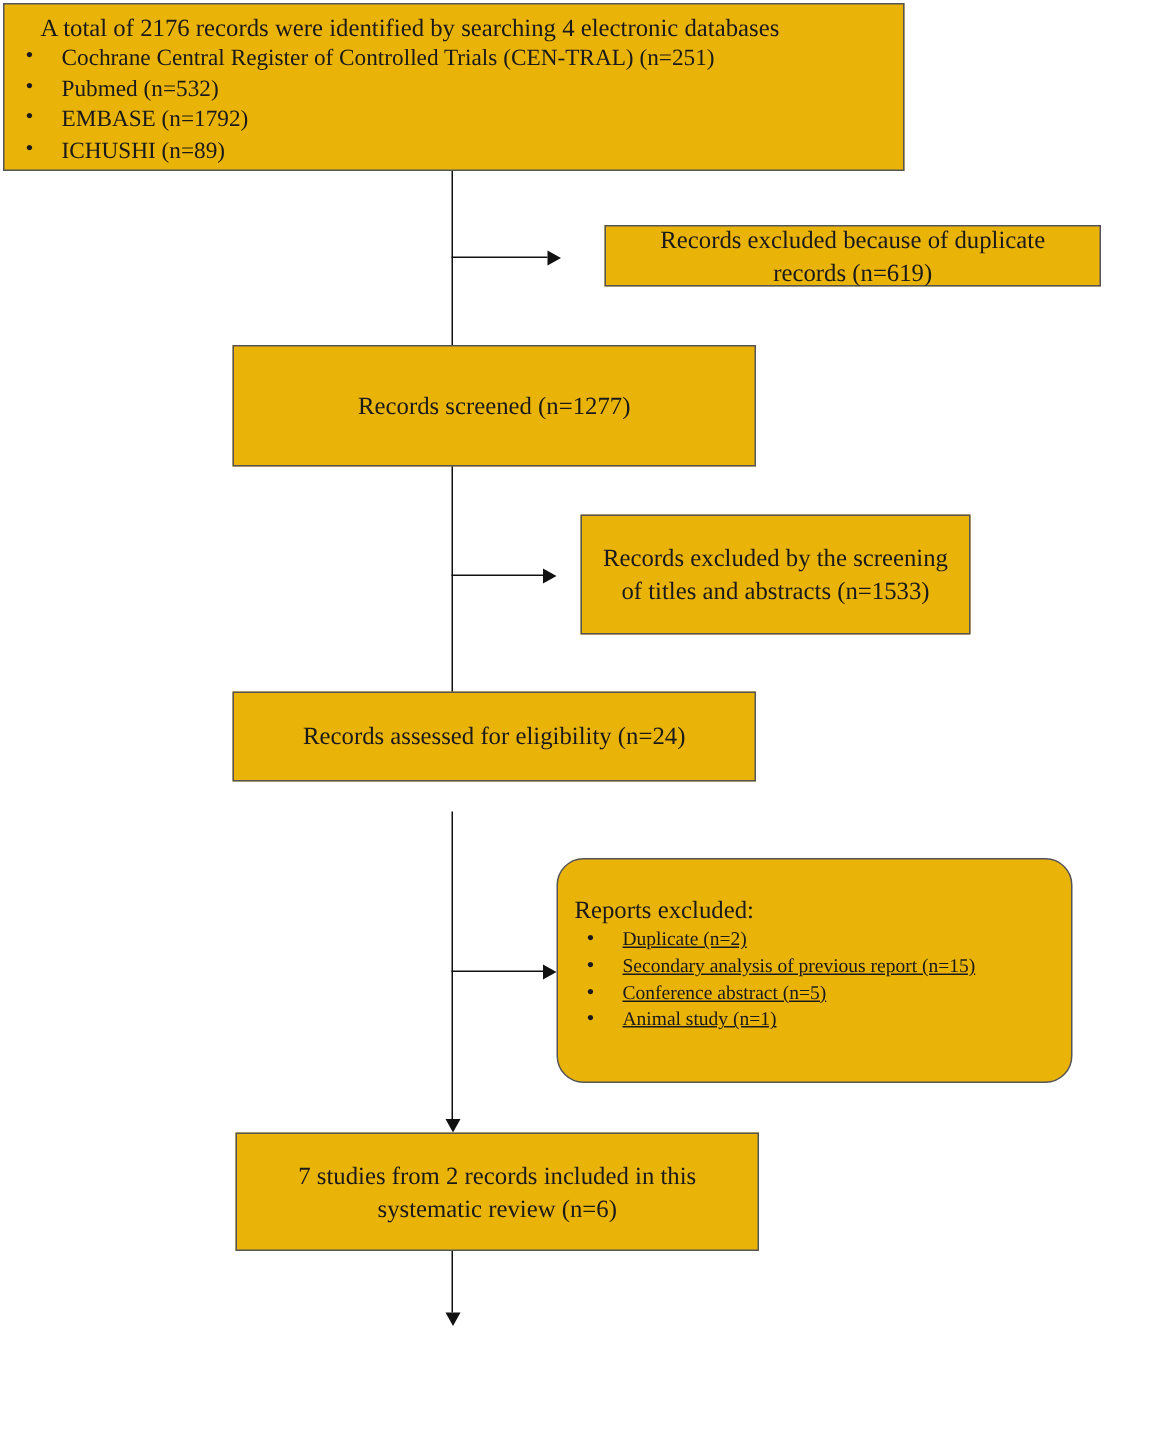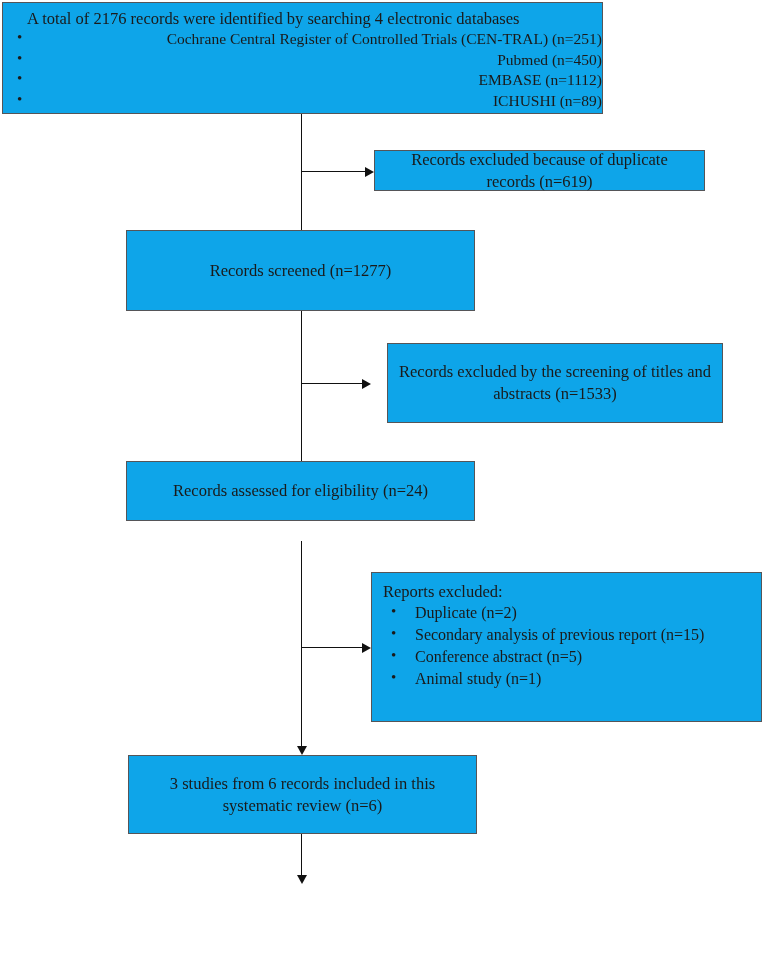--- a/index.html
+++ b/index.html
@@ -13,28 +13,29 @@
     height: 969px;
     background: #ffffff;
     font-family: "Liberation Serif", serif;
     color: #1a1a1a;
     overflow: hidden;
   }
   .box {
     position: absolute;
     box-sizing: border-box;
     border: 1px solid #555558;
-    background: #0ea5e9;
+    background: #eab308;
     display: flex;
     flex-direction: column;
     justify-content: center;
   }
   .box.centered {
     align-items: center;
     text-align: center;
+    margin-left: 29px;
   }
   .box-text {
     font-size: 16.5px;
     line-height: 1.32;
     padding: 0 10px;
     white-space: pre-line;
   }
   
   #box-identification {
     left: 2px;
@@ -46,21 +47,20 @@
   }
   #box-identification .headline {
     font-size: 16.5px;
     line-height: 1.30;
     padding-left: 24px;
   }
   ul.db-list {
     list-style: none;
     margin: 0;
     padding: 0 0 0 14px;
-    text-align: right;
   }
   ul.db-list li {
     position: relative;
     font-size: 15.5px;
     line-height: 1.32;
     padding-left: 24px;
   }
   ul.db-list li::before {
     content: "\2022";
     position: absolute;
@@ -71,48 +71,50 @@
   }
   
   #box-excluded-duplicate {
     left: 374px;
     top: 150px;
     width: 331px;
     height: 41px;
   }
   #box-excluded-duplicate .box-text { line-height: 1.30; }
   #box-excluded-screening {
-    left: 387px;
+    left: 358px;
     top: 343px;
-    width: 336px;
+    width: 260px;
     height: 80px;
   }
   #box-reports-excluded {
     left: 371px;
     top: 572px;
-    width: 391px;
+    width: 344px;
     height: 150px;
     justify-content: flex-start;
-    padding-top: 8px;
+    padding-top: 23px;
+    border-radius: 18px;
   }
   #box-reports-excluded .headline {
     font-size: 16.5px;
     line-height: 1.30;
     padding-left: 11px;
   }
   ul.reason-list {
     list-style: none;
     margin: 0;
     padding: 0 0 0 11px;
   }
   ul.reason-list li {
     position: relative;
-    font-size: 16px;
+    font-size: 13px;
     line-height: 1.36;
     padding-left: 32px;
+    text-decoration: underline;
   }
   ul.reason-list li::before {
     content: "\2022";
     position: absolute;
     left: 8px;
     top: -1px;
     font-size: 15px;
   }
   
   #box-screened {
@@ -169,22 +171,22 @@
 </style>
 </head>
 <body>
 
 <div id="diagram">
 
   <div class="box" id="box-identification">
     <div class="headline">A total of 2176 records were identified by searching 4 electronic databases</div>
     <ul class="db-list">
       <li>Cochrane Central Register of Controlled Trials (CEN-TRAL) (n=251)</li>
-      <li>Pubmed (n=450)</li>
-      <li>EMBASE (n=1112)</li>
+      <li>Pubmed (n=532)</li>
+      <li>EMBASE (n=1792)</li>
       <li>ICHUSHI (n=89)</li>
     </ul>
   </div>
 
   <div class="vline" style="left:301px; top:114px; height:117px;"></div>
 
   <div class="hline" style="left:301px; top:171px; width:64px;"></div>
   <div class="arrow-right" style="left:365px; top:167px;"></div>
 
   <div class="box centered" id="box-excluded-duplicate">
@@ -218,20 +220,20 @@
     <div class="headline">Reports excluded:</div>
     <ul class="reason-list">
       <li>Duplicate (n=2)</li>
       <li>Secondary analysis of previous report (n=15)</li>
       <li>Conference abstract (n=5)</li>
       <li>Animal study (n=1)</li>
     </ul>
   </div>
 
   <div class="box centered" id="box-included-review">
-    <div class="box-text">3 studies from 6 records included in this systematic review (n=6)</div>
+    <div class="box-text">7 studies from 2 records included in this systematic review (n=6)</div>
   </div>
 
   <div class="vline" style="left:301px; top:834px; height:41px;"></div>
   <div class="arrow-down" style="left:297px; top:875px;"></div>
 
 
 </div>
 
 </body></html>

